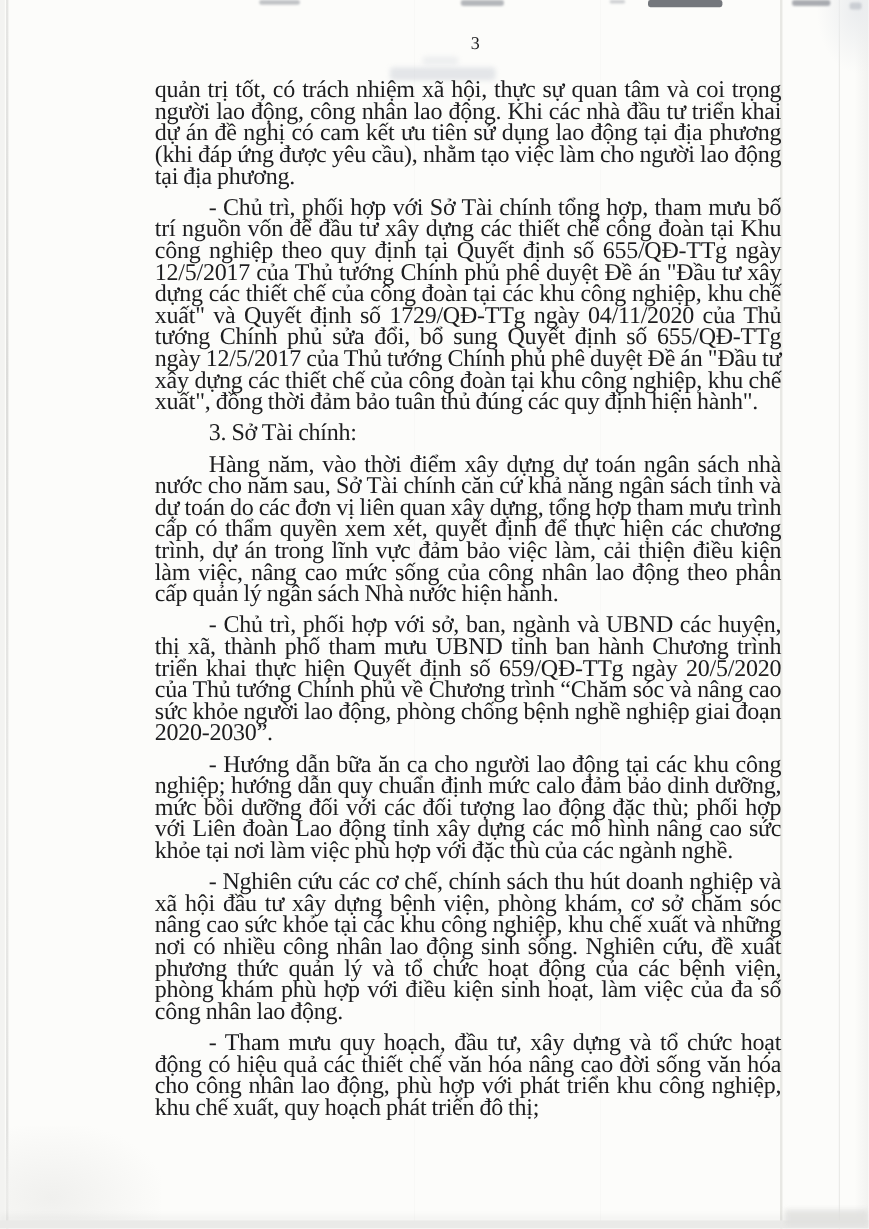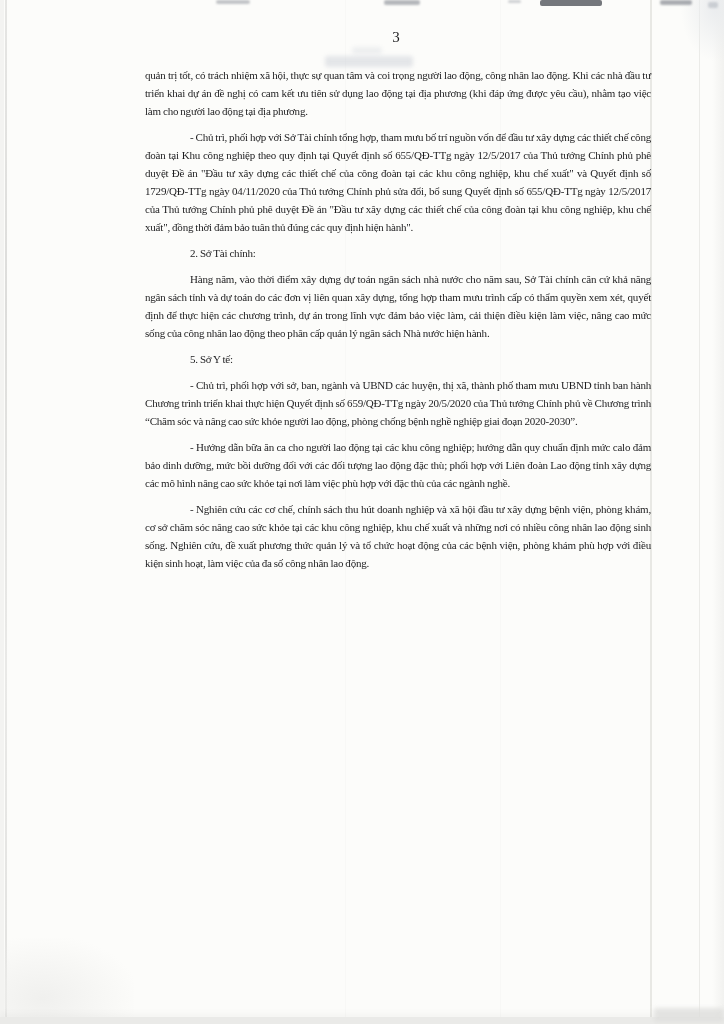--- a/index.html
+++ b/index.html
@@ -16,27 +16,27 @@
     position:absolute;left:129px;top:28px;width:522px;
   }
   .page-number{
     text-align:center;
     padding-left:12px;
     font-size:15px;
     line-height:18px;
     margin-bottom:20px;
   }
   .block{
-    font-size:11px;
+    font-size:20px;
     line-height:18px;
     text-align:justify;
     text-indent:45px;
     letter-spacing:-0.2px;
     word-spacing:-0.5px;
-    margin:0 0 8px 16px;
+    margin:0 0 8px 0;
   }
   .block.no-indent{text-indent:0;}
   
   .artifact{position:absolute;pointer-events:none;}
   .edge-shade-left{left:0;top:0;width:4px;height:1024px;background:#f3f3f1;}
   .edge-line-left{left:5px;top:0;width:2px;height:1024px;
     background:linear-gradient(#e3e3e1,#d9d9d7 30%,#e7e7e5 65%,#dededc);opacity:.9;}
   .mid-vline{left:650px;top:0;width:2px;height:1024px;background:#e2e2df;opacity:.8;}
   .right-vline{left:699px;top:0;width:1px;height:1024px;background:#ebebe8;}
   .edge-shade-right{left:712px;top:0;width:12px;height:1024px;
@@ -88,28 +88,28 @@
   <div class="artifact bottom-band"></div>
   <div class="artifact bottom-right-blob"></div>
 
   <div class="content">
     <div class="page-number">3</div>
 
     <div class="block no-indent">quản trị tốt, có trách nhiệm xã hội, thực sự quan tâm và coi trọng người lao động, công nhân lao động. Khi các nhà đầu tư triển khai dự án đề nghị có cam kết ưu tiên sử dụng lao động tại địa phương (khi đáp ứng được yêu cầu), nhằm tạo việc làm cho người lao động tại địa phương.</div>
 
     <div class="block">- Chủ trì, phối hợp với Sở Tài chính tổng hợp, tham mưu bố trí nguồn vốn để đầu tư xây dựng các thiết chế công đoàn tại Khu công nghiệp theo quy định tại Quyết định số 655/QĐ-TTg ngày 12/5/2017 của Thủ tướng Chính phủ phê duyệt Đề án "Đầu tư xây dựng các thiết chế của công đoàn tại các khu công nghiệp, khu chế xuất" và Quyết định số 1729/QĐ-TTg ngày 04/11/2020 của Thủ tướng Chính phủ sửa đổi, bổ sung Quyết định số 655/QĐ-TTg ngày 12/5/2017 của Thủ tướng Chính phủ phê duyệt Đề án "Đầu tư xây dựng các thiết chế của công đoàn tại khu công nghiệp, khu chế xuất", đồng thời đảm bảo tuân thủ đúng các quy định hiện hành".</div>
 
-    <div class="block">2. Sở Tài chính:</div>
+    <div class="block">3. Sở Tài chính:</div>
 
     <div class="block">Hàng năm, vào thời điểm xây dựng dự toán ngân sách nhà nước cho năm sau, Sở Tài chính căn cứ khả năng ngân sách tỉnh và dự toán do các đơn vị liên quan xây dựng, tổng hợp tham mưu trình cấp có thẩm quyền xem xét, quyết định để thực hiện các chương trình, dự án trong lĩnh vực đảm bảo việc làm, cải thiện điều kiện làm việc, nâng cao mức sống của công nhân lao động theo phân cấp quản lý ngân sách Nhà nước hiện hành.</div>
 
-    <div class="block">5. Sở Y tế:</div>
 
     <div class="block">- Chủ trì, phối hợp với sở, ban, ngành và UBND các huyện, thị xã, thành phố tham mưu UBND tỉnh ban hành Chương trình triển khai thực hiện Quyết định số 659/QĐ-TTg ngày 20/5/2020 của Thủ tướng Chính phủ về Chương trình “Chăm sóc và nâng cao sức khỏe người lao động, phòng chống bệnh nghề nghiệp giai đoạn 2020-2030”.</div>
 
     <div class="block">- Hướng dẫn bữa ăn ca cho người lao động tại các khu công nghiệp; hướng dẫn quy chuẩn định mức calo đảm bảo dinh dưỡng, mức bồi dưỡng đối với các đối tượng lao động đặc thù; phối hợp với Liên đoàn Lao động tỉnh xây dựng các mô hình nâng cao sức khỏe tại nơi làm việc phù hợp với đặc thù của các ngành nghề.</div>
 
     <div class="block">- Nghiên cứu các cơ chế, chính sách thu hút doanh nghiệp và xã hội đầu tư xây dựng bệnh viện, phòng khám, cơ sở chăm sóc nâng cao sức khỏe tại các khu công nghiệp, khu chế xuất và những nơi có nhiều công nhân lao động sinh sống. Nghiên cứu, đề xuất phương thức quản lý và tổ chức hoạt động của các bệnh viện, phòng khám phù hợp với điều kiện sinh hoạt, làm việc của đa số công nhân lao động.</div>
 
 
+    <div class="block">- Tham mưu quy hoạch, đầu tư, xây dựng và tổ chức hoạt động có hiệu quả các thiết chế văn hóa nâng cao đời sống văn hóa cho công nhân lao động, phù hợp với phát triển khu công nghiệp, khu chế xuất, quy hoạch phát triển đô thị;</div>
   </div>
 
 </div>
 
 </body></html>

